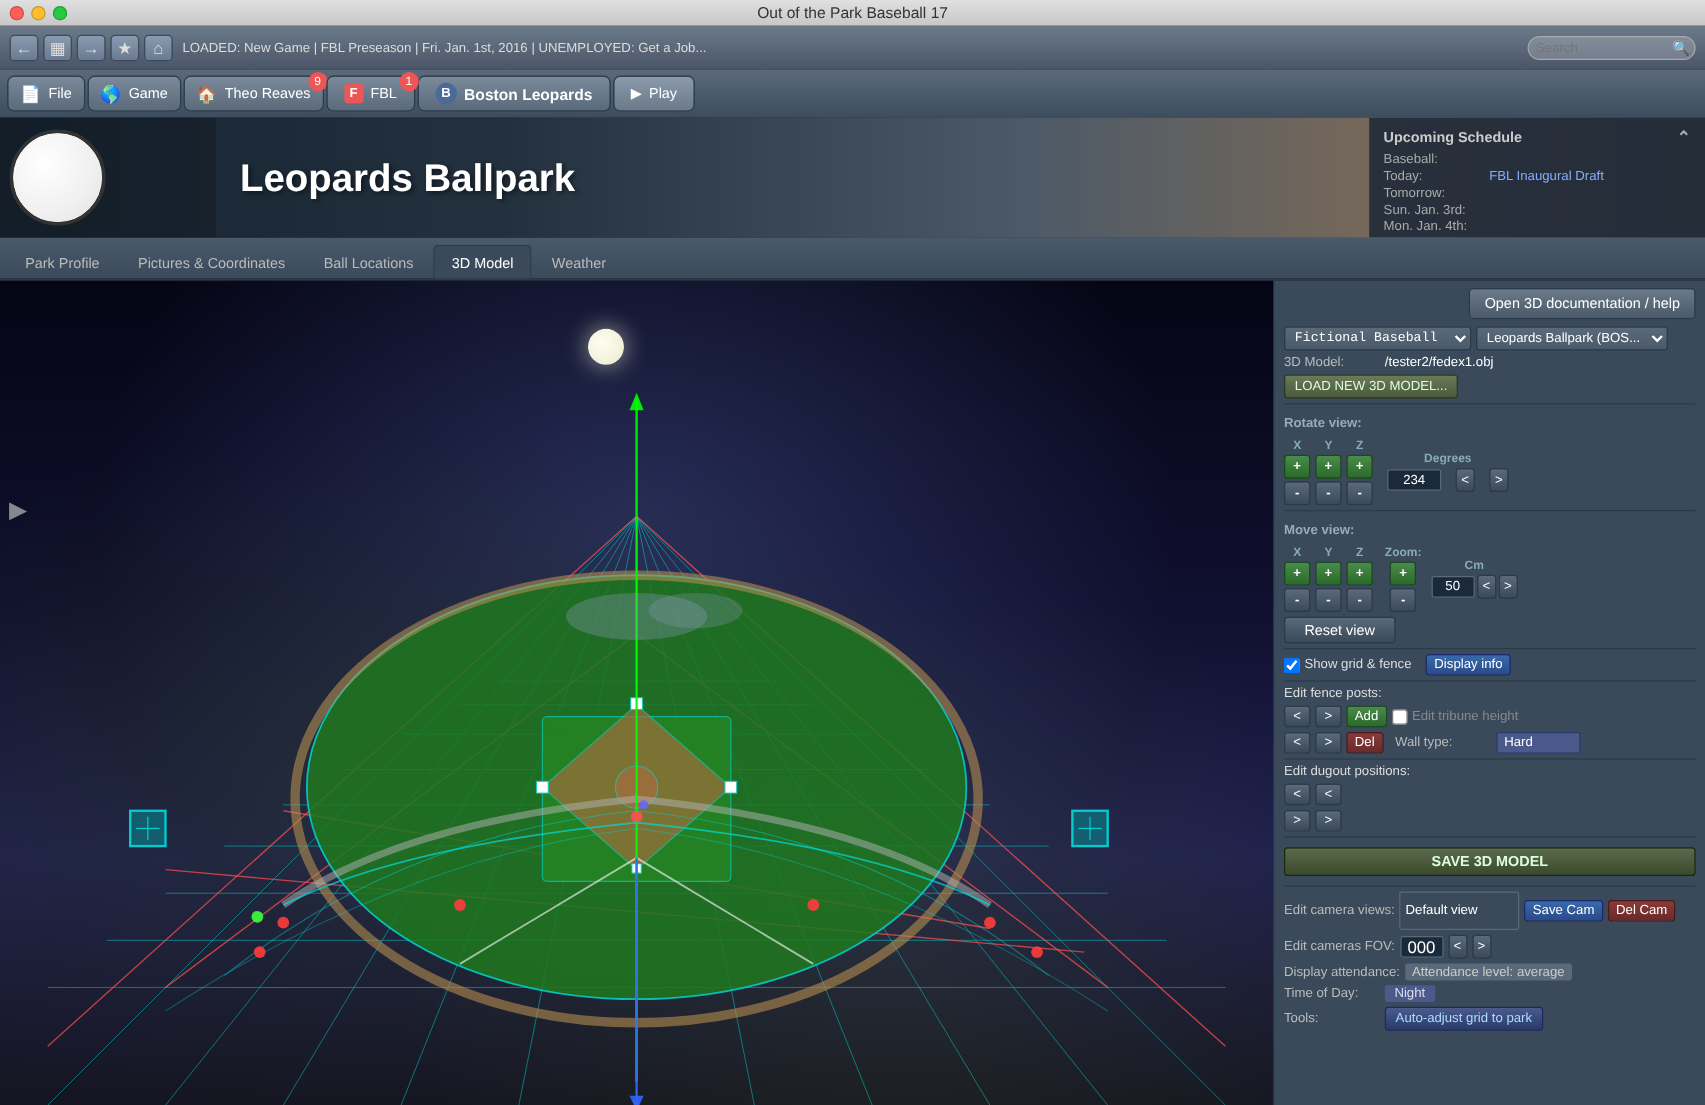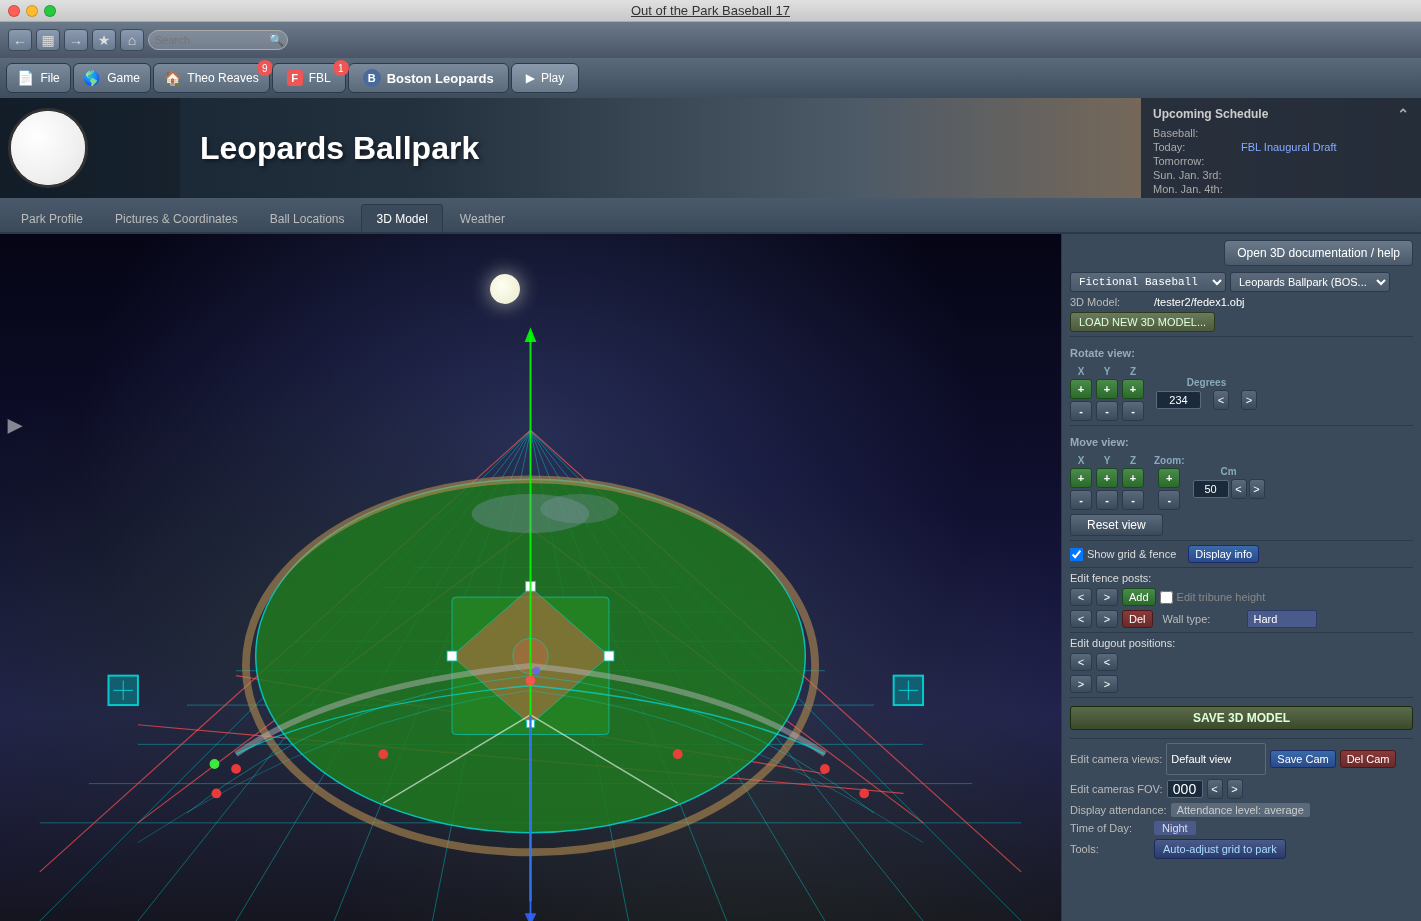--- a/index.html
+++ b/index.html
@@ -6,21 +6,21 @@
     body { width: 1421px; height: 921px; overflow: hidden; font-family: -apple-system, 'Helvetica Neue', Arial, sans-serif; font-size: 12px; background: #1a1a2e; }
 
     
     .title-bar {
       height: 22px;
       background: linear-gradient(to bottom, #e0e0e0, #c8c8c8);
       display: flex; align-items: center; justify-content: center;
       position: relative;
       border-bottom: 1px solid #aaa;
     }
-    .title-bar-title { font-size: 13px; color: #333; font-weight: 500; text-decoration: underline; }
+    .title-bar-title { font-size: 13px; color: #333; font-weight: 500; }
     .traffic-lights { position: absolute; left: 8px; display: flex; gap: 6px; }
     .traffic-light { width: 12px; height: 12px; border-radius: 50%; border: 1px solid rgba(0,0,0,0.2); cursor: pointer; }
     .tl-red { background: #ff5f56; }
     .tl-yellow { background: #ffbd2e; }
     .tl-green { background: #27c93f; }
 
     
     .toolbar-area {
       background: linear-gradient(to bottom, #6b7a8a, #4a5568);
       padding: 4px 8px;
@@ -375,20 +375,21 @@
   </div>
   <span class="title-bar-title">Out of the Park Baseball 17</span>
 </div>
 
 <div class="toolbar-area">
   <div class="nav-btn">←</div>
   <div class="nav-btn">▦</div>
   <div class="nav-btn">→</div>
   <div class="nav-btn">★</div>
   <div class="nav-btn">⌂</div>
+  <span class="status-bar-text">LOADED: New Game  |  FBL Preseason  |  Fri. Jan. 1st, 2016  |  UNEMPLOYED: Get a Job...</span>
   <div class="search-icon-wrap">
     <input class="search-box" type="text" placeholder="Search" style="">
     <span class="search-icon-inner">🔍</span>
   </div>
 </div>
 
 <div class="menu-row">
   <button class="menu-btn">
     <span class="icon">📄</span>
     <span>File</span>

